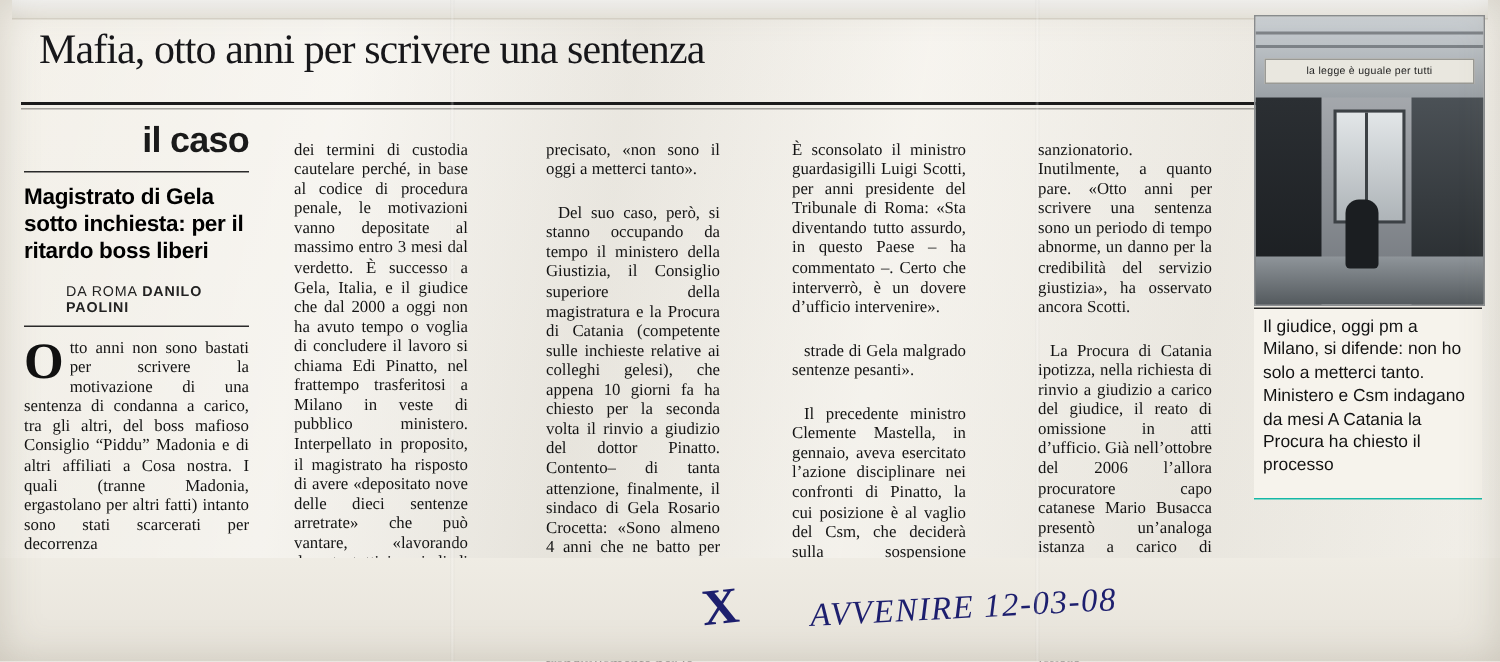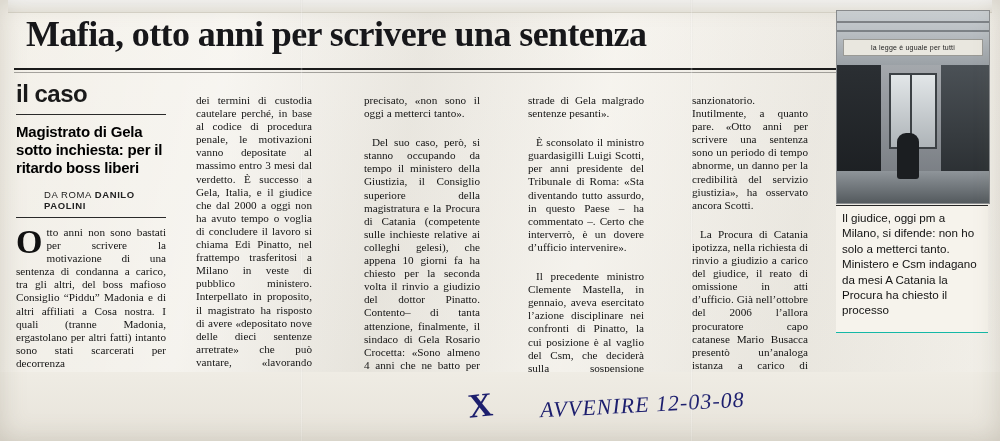--- a/index.html
+++ b/index.html
@@ -36,22 +36,22 @@
     background: linear-gradient(#ffffff, #e8e5dd);
     border-bottom: 1px solid #d8d4c9;
   }
   
   .headline {
     position: absolute;
     left: 26px;
     top: 12px;
     width: 820px;
     font-family: "Liberation Serif", serif;
-    font-weight: bold;
-    font-size: 36px;
+    font-weight: normal;
+    font-size: 28px;
     line-height: 44px;
     letter-spacing: -0.6px;
     color: #17171a;
     white-space: nowrap;
   }
   .rule-top {
     position: absolute;
     left: 14px; top: 68px;
     width: 962px; height: 2px;
     background: #1b1b1b;
@@ -70,20 +70,21 @@
     top: 80px;
     width: 150px;
   }
   .kicker {
     font-family: "Liberation Sans", sans-serif;
     font-weight: bold;
     font-size: 24px;
     color: #1a1a1a;
     letter-spacing: -0.5px;
     margin-bottom: 6px;
+    text-align: right;
   }
   .kicker-rule {
     width: 150px; height: 1px;
     background: #2a2a2a;
     margin: 4px 0 8px 0;
   }
   .subhead {
     font-family: "Liberation Sans", sans-serif;
     font-weight: bold;
     font-size: 15px;
@@ -274,22 +275,22 @@
   <div class="col" id="col1">
     <p>dei termini di custodia cautelare perché, in base al codice di procedura penale, le motivazioni vanno depositate al massimo entro 3 mesi dal verdetto. È successo a Gela, Italia, e il giudice che dal 2000 a oggi non ha avuto tempo o voglia di concludere il lavoro si chiama Edi Pinatto, nel frattempo trasferitosi a Milano in veste di pubblico ministero. Interpellato in proposito, il magistrato ha risposto di avere «depositato nove delle dieci sentenze arretrate» che può vantare, «lavorando durante tutti i periodi di ferie». Questa, la decima, dovrebbe approdare in cancelleria entro marzo. In ogni caso, ha</p>
   </div>
 
   <div class="col" id="col2">
     <p>precisato, «non sono il oggi a metterci tanto».</p>
     <p>Del suo caso, però, si stanno occupando da tempo il ministero della Giustizia, il Consiglio superiore della magistratura e la Procura di Catania (competente sulle inchieste relative ai colleghi gelesi), che appena 10 giorni fa ha chiesto per la seconda volta il rinvio a giudizio del dottor Pinatto. Contento– di tanta attenzione, finalmente, il sindaco di Gela Rosario Crocetta: «Sono almeno 4 anni che ne batto per chiedere il deposito delle sentenze – ha ricordato –. Stiamo parlando di mafiosi, un’intera cosca, che passeggiano tranquillamente per le</p>
   </div>
 
   <div class="col" id="col3">
+    <p>È sconsolato il ministro guardasigilli Luigi Scotti, per anni presidente del Tribunale di Roma: «Sta diventando tutto assurdo, in questo Paese – ha commentato –. Certo che interverrò, è un dovere d’ufficio intervenire».</p>
     <p>strade di Gela malgrado sentenze pesanti».</p>
-    <p>È sconsolato il ministro guardasigilli Luigi Scotti, per anni presidente del Tribunale di Roma: «Sta diventando tutto assurdo, in questo Paese – ha commentato –. Certo che interverrò, è un dovere d’ufficio intervenire».</p>
     <p>Il precedente ministro Clemente Mastella, in gennaio, aveva esercitato l’azione disciplinare nei confronti di Pinatto, la cui posizione è al vaglio del Csm, che deciderà sulla sospensione provvisoria dalle funzioni il 4 aprile. L’organo di autogoverno, per altro, aveva già tolto al giudice di Gela 26 mesi di anzianità di servizio a titolo</p>
   </div>
 
   <div class="col" id="col4">
     <p>sanzionatorio. Inutilmente, a quanto pare. «Otto anni per scrivere una sentenza sono un periodo di tempo abnorme, un danno per la credibilità del servizio giustizia», ha osservato ancora Scotti.</p>
     <p>La Procura di Catania ipotizza, nella richiesta di rinvio a giudizio a carico del giudice, il reato di omissione in atti d’ufficio. Già nell’ottobre del 2006 l’allora procuratore capo catanese Mario Busacca presentò un’analoga istanza a carico di Pinatto, ma il giudice per l’udienza preliminare la respinse perché «il fatto non costituisce reato se il magistrato è oberato di lavoro».</p>
   </div>
 
   <div class="photo">
     <div class="ceiling"></div>

